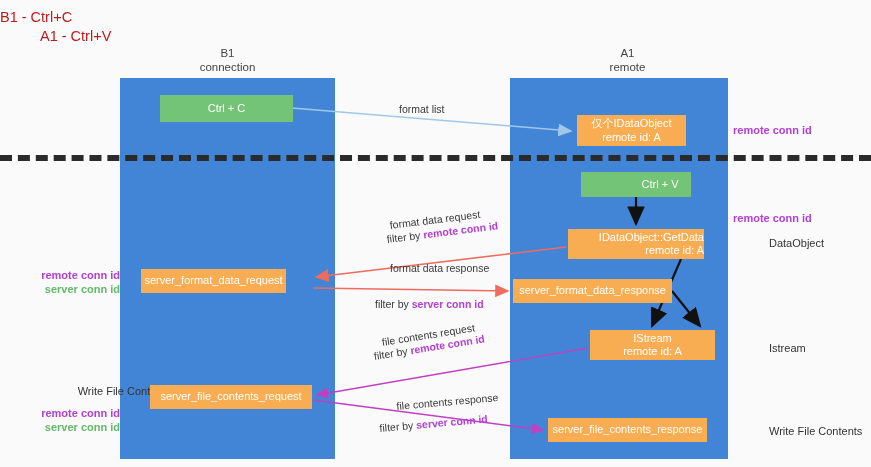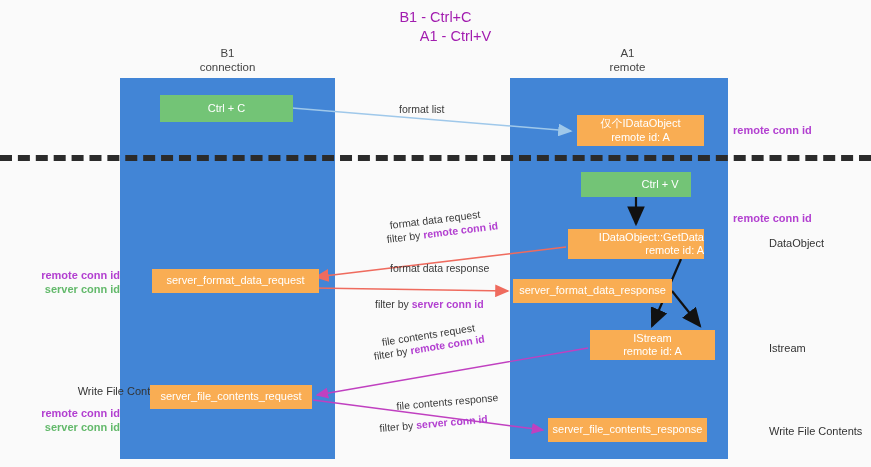--- a/index.html
+++ b/index.html
@@ -17,37 +17,37 @@
   #lane-b1{left:120px;width:215px;}
   #lane-a1{left:510px;width:218px;}
 
   
   .col-head{position:absolute;text-align:center;font-size:11.5px;color:#444;line-height:13.5px;}
   #head-b1{left:155px;top:47px;width:145px;}
   #head-a1{left:555px;top:47px;width:145px;}
   .col-head .ln2{display:block;}
 
   
-  #title{position:absolute;left:0;top:8px;width:871px;text-align:center;
-         font-size:14.5px;color:#a21caf;line-height:19px;}
+  #title{position:absolute;left:0;top:8px;width:871px;
+         font-size:14.5px;color:#b91c1c;line-height:19px;}
   #title .ln2{display:block;margin-left:40px;}
 
   
   .node{position:absolute;box-sizing:border-box;display:flex;
         flex-direction:column;align-items:center;justify-content:center;
         color:#fff;font-size:11px;line-height:13.5px;text-align:center;z-index:4;}
   .node .ln2{display:block;}
   .green{background:#73c476;}
   .orange{background:#f9ad53;}
 
   #n-ctrlc{left:160px;top:95px;width:133px;height:27px;}
-  #n-idataobject{left:577px;top:115px;width:127px;height:31px;text-align:center;}
+  #n-idataobject{left:577px;top:115px;width:109px;height:31px;text-align:center;}
   #n-ctrlv{left:581px;top:172px;width:110px;height:25px;padding-left:48px;}
   #n-getdata{left:568px;top:229px;width:136px;height:30px;align-items:flex-end;}
-  #n-sfdreq{left:152px;top:269px;width:167px;height:24px;}
+  #n-sfdreq{left:141px;top:269px;width:145px;height:24px;}
   #n-sfdresp{left:513px;top:279px;width:159px;height:24px;text-align:right;}
   #n-istream{left:590px;top:330px;width:125px;height:30px;}
   #n-sfcreq{left:150px;top:385px;width:162px;height:24px;}
   #n-sfcresp{left:548px;top:418px;width:159px;height:24px;}
 
   
   .ann{position:absolute;font-size:11px;line-height:14px;}
   .ann.bold{font-weight:bold;}
   .purple{color:#b23fd0;}
   .green-t{color:#63b96b;}

